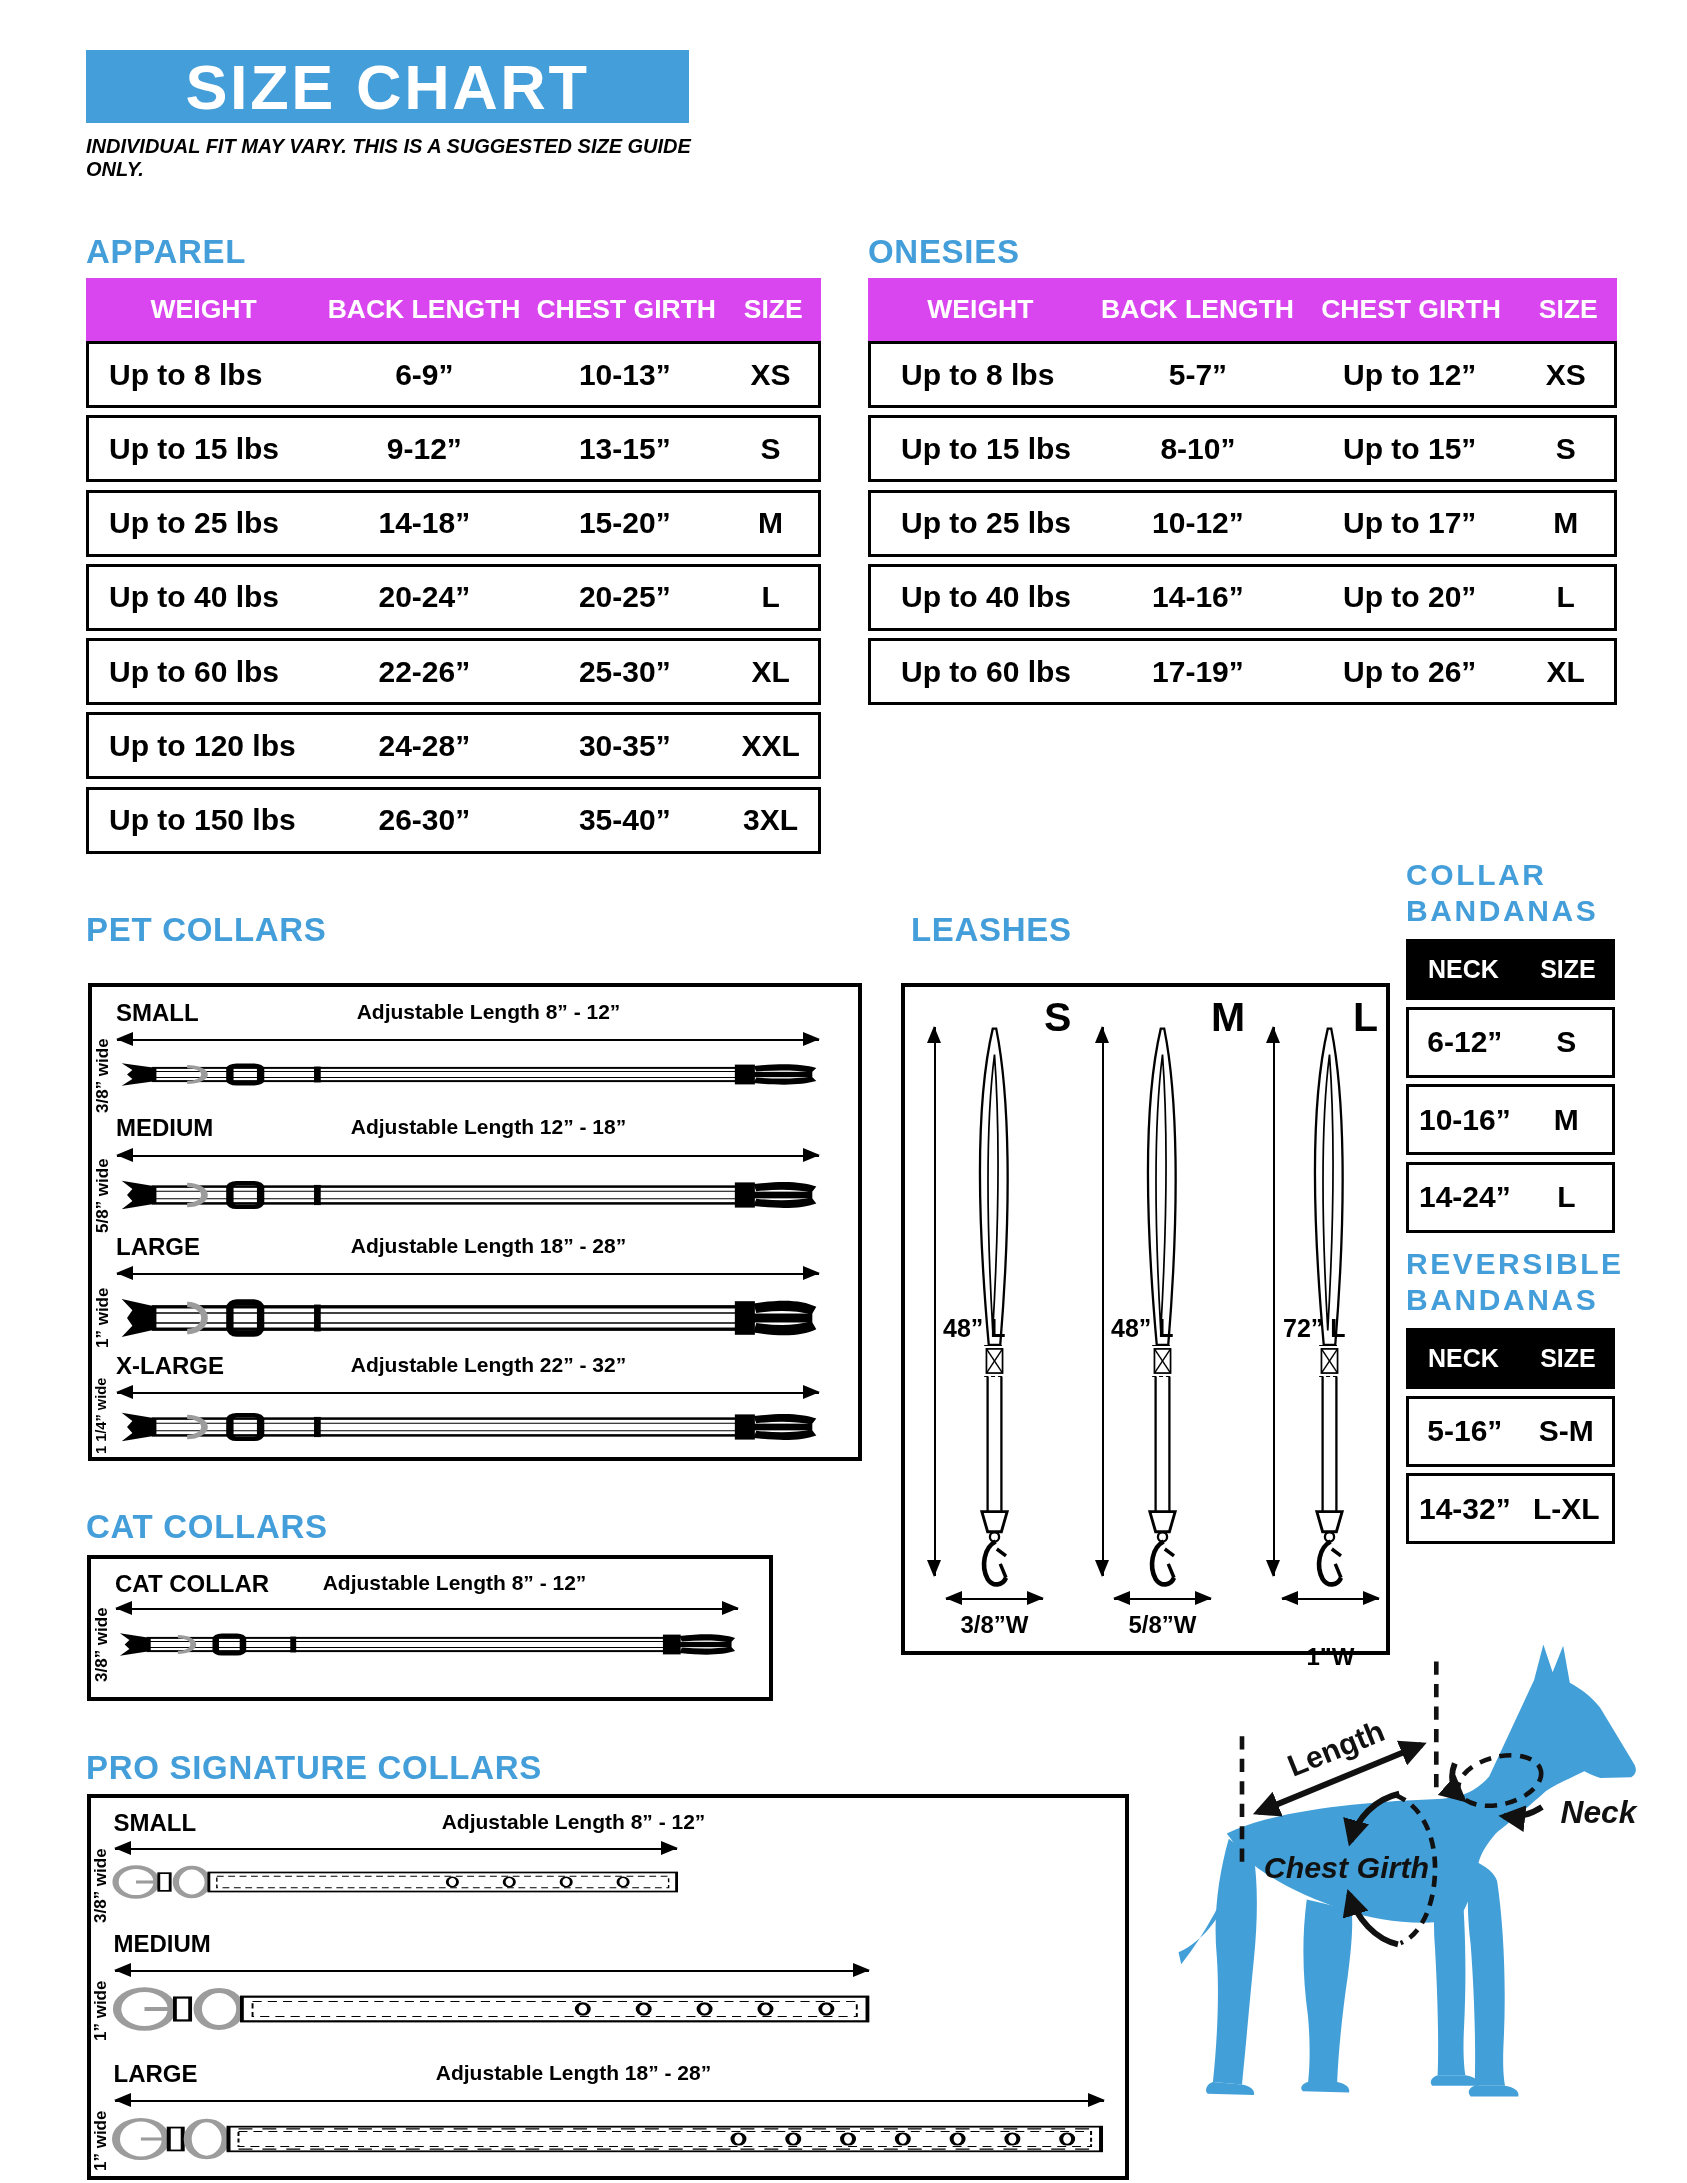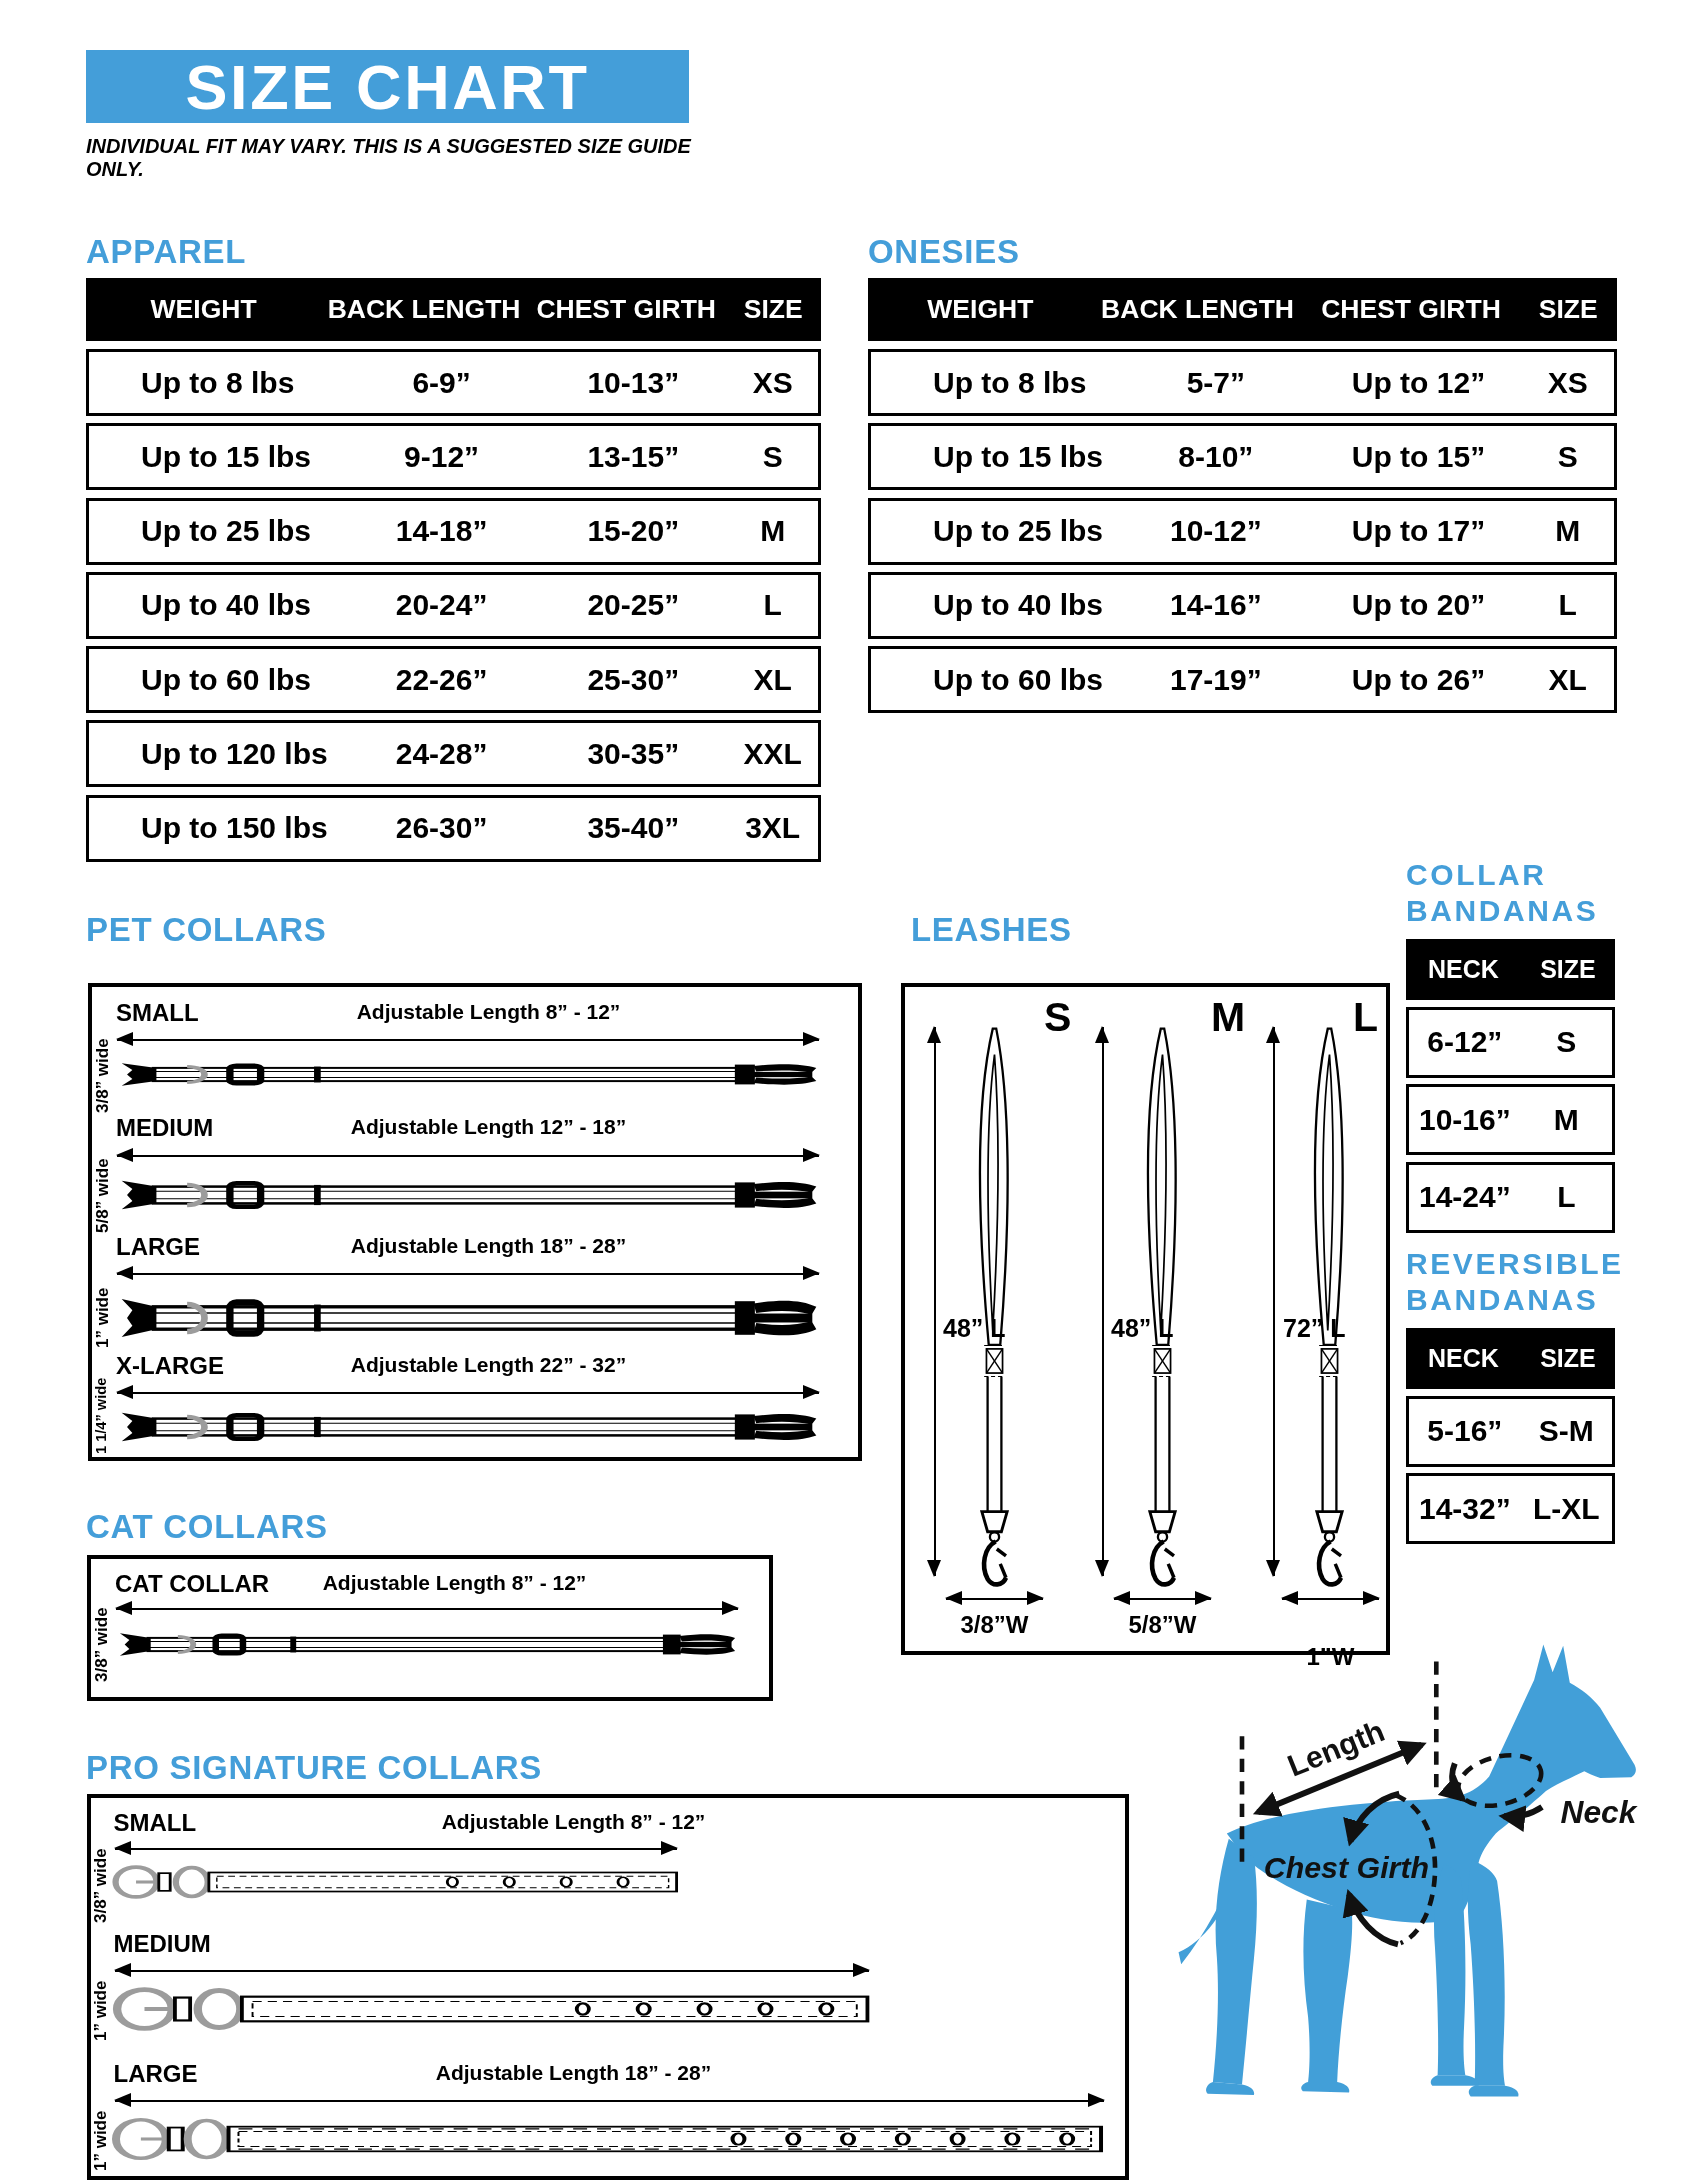--- a/index.html
+++ b/index.html
@@ -8,22 +8,22 @@
   .abs{position:absolute;}
   
   #title-bar{left:86px;top:50px;width:603px;height:73px;background:#449ED9;display:flex;align-items:center;justify-content:center;}
   #title-bar span{color:#fff;font-weight:bold;font-size:63px;letter-spacing:2.6px;}
   #disclaimer{left:86px;top:135px;width:635px;font-size:20px;font-weight:bold;font-style:italic;letter-spacing:0px;}
   
   .sec-h{color:#449ED9;font-weight:bold;font-size:33px;letter-spacing:0.7px;white-space:nowrap;}
   .sec-h2{color:#449ED9;font-weight:bold;font-size:30px;letter-spacing:2.6px;line-height:36px;}
   
   .tbl{display:flex;flex-direction:column;}
-  .tbl-head{background:#000000;color:#fff;height:63px;display:flex;align-items:center;font-weight:bold;font-size:26.5px;margin-bottom:8px;}
-  .tbl-row{border:3.3px solid #000;background:#fff;height:61px;display:flex;align-items:center;font-weight:bold;font-size:30px;margin-bottom:7.3px;padding-left:32px;}
+  .tbl-head{background:#d946ef;color:#fff;height:63px;display:flex;align-items:center;font-weight:bold;font-size:26.5px;margin-bottom:0;}
+  .tbl-row{border:3.3px solid #000;background:#fff;height:61px;display:flex;align-items:center;font-weight:bold;font-size:30px;margin-bottom:7.3px;}
   .c{text-align:center;}
   .cell{flex:0 0 auto;}
   .w32{width:32%;} .w28{width:28%;} .w27{width:27%;} .w13{width:13%;} .w29{width:29%;} .w30{width:30%;}
   .w55{width:55%;} .w45{width:45%;}
   .padl{padding-left:20px;box-sizing:border-box;}
   
   .btbl-head{background:#000;color:#fff;height:61px;display:flex;align-items:center;font-weight:bold;font-size:25px;margin-bottom:6.6px;}
   .btbl-row{border:3.3px solid #000;background:#fff;height:65px;display:flex;align-items:center;font-weight:bold;font-size:30px;margin-bottom:6.6px;}
   
   .diag-box{border:4px solid #000;background:#fff;}

